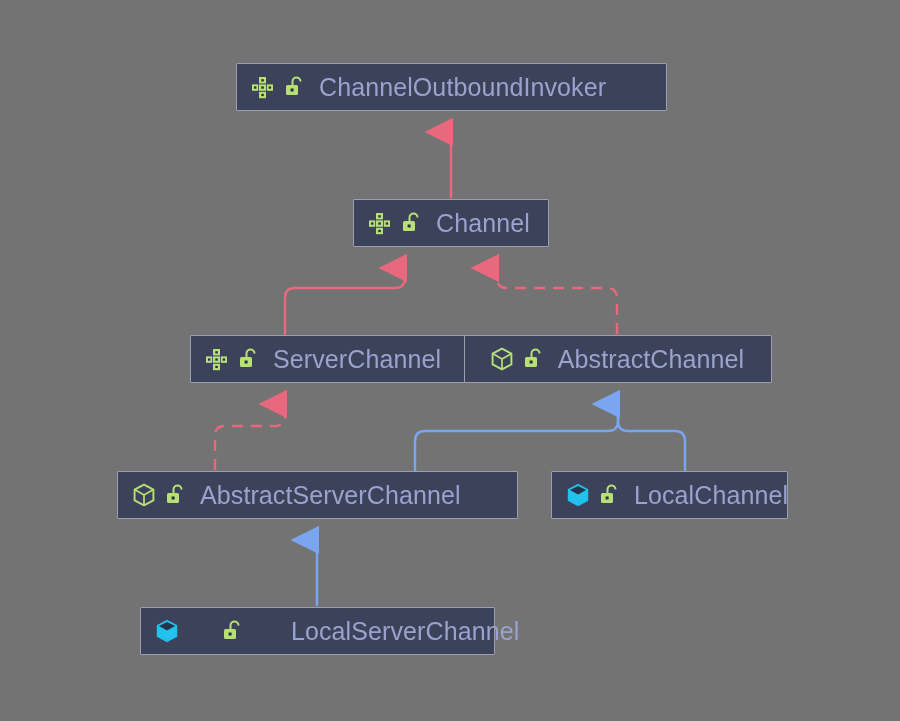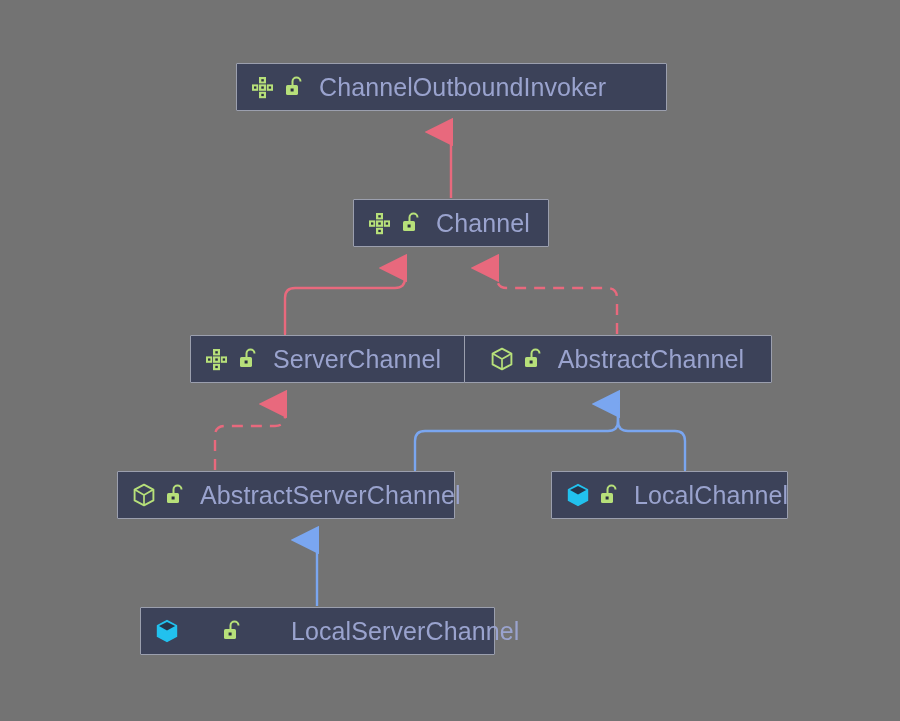--- a/index.html
+++ b/index.html
@@ -162,21 +162,21 @@
       <path d="M13 13 L22.4 7.6 M13 13 L3.6 7.6 M13 13 V23.4" fill="none" stroke="#b7e07a" stroke-width="1.7" stroke-linejoin="round"></path>
     </svg>
     <svg class="icon icon-lock" width="20" height="24" viewBox="0 0 20 24">
       <path d="M8.5 10 V6.5 A4 4 0 0 1 16.5 6.5" fill="none" stroke="#b7e07a" stroke-width="2"></path>
       <rect x="2" y="10" width="12" height="10" rx="1.6" fill="#b7e07a"></rect>
       <rect x="6.6" y="13.5" width="3" height="3" fill="#2a2e41"></rect>
     </svg>
     <span class="node-label">AbstractChannel</span>
   </div>
 
-  <div class="node" style="left:117px; top:471px; width:338px;">
+  <div class="node" style="left:117px; top:471px; width:401px;">
     <svg class="icon" width="26" height="26" viewBox="0 0 26 26">
       <path d="M13 2.6 L22.4 7.6 V18.4 L13 23.4 L3.6 18.4 V7.6 Z" fill="none" stroke="#b7e07a" stroke-width="1.9" stroke-linejoin="round"></path>
       <path d="M13 13 L22.4 7.6 M13 13 L3.6 7.6 M13 13 V23.4" fill="none" stroke="#b7e07a" stroke-width="1.7" stroke-linejoin="round"></path>
     </svg>
     <svg class="icon icon-lock" width="20" height="24" viewBox="0 0 20 24">
       <path d="M8.5 10 V6.5 A4 4 0 0 1 16.5 6.5" fill="none" stroke="#b7e07a" stroke-width="2"></path>
       <rect x="2" y="10" width="12" height="10" rx="1.6" fill="#b7e07a"></rect>
       <rect x="6.6" y="13.5" width="3" height="3" fill="#2a2e41"></rect>
     </svg>
     <span class="node-label">AbstractServerChannel</span>

